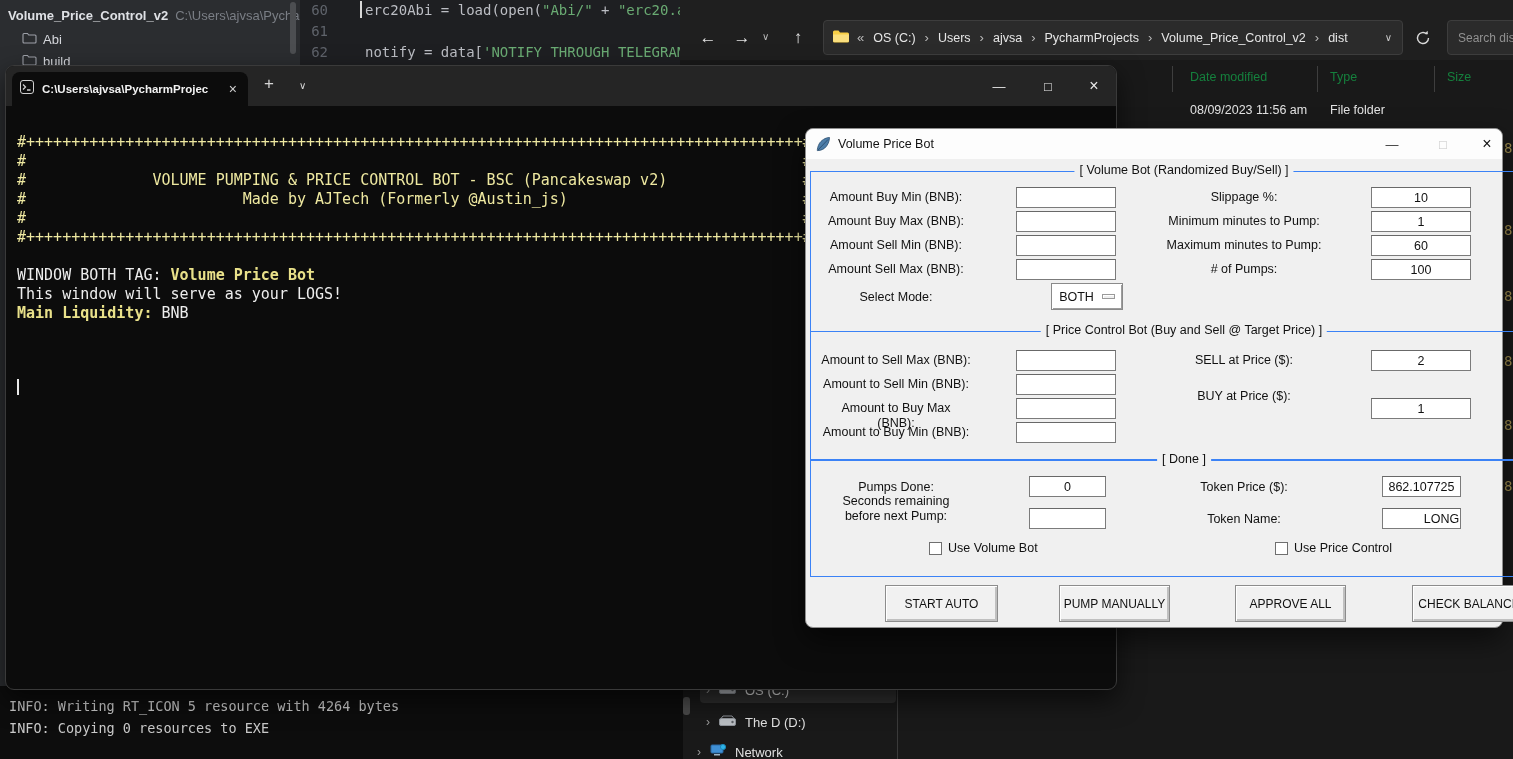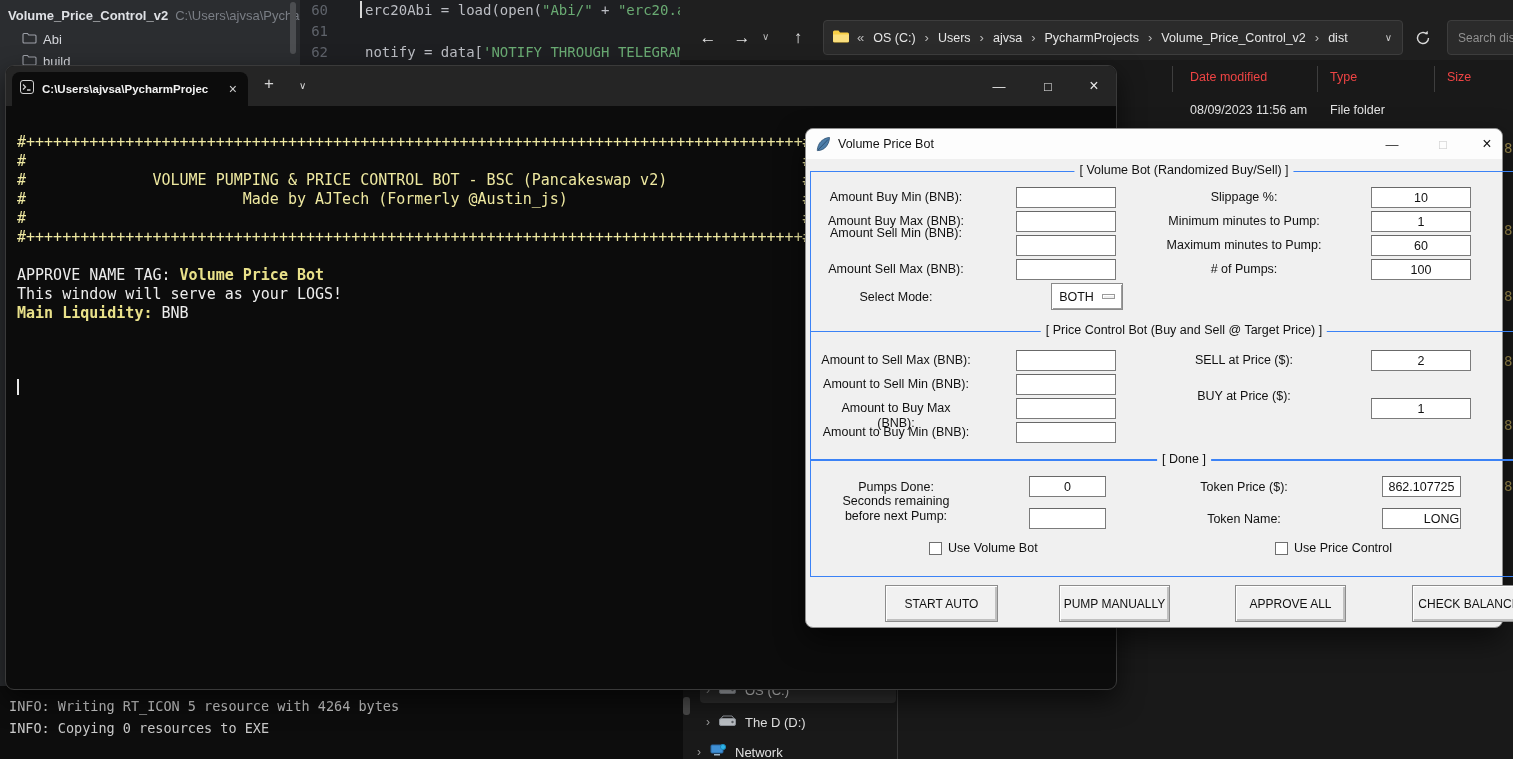--- a/index.html
+++ b/index.html
@@ -35,21 +35,21 @@
               border:1px solid #3d3d3d; border-radius:4px; display:flex; align-items:center;
               color:#e6e6e6; font-size:12.5px; padding-left:9px; }
   .crumb { padding:0 2px; white-space:nowrap; }
   .crumb-sep { color:#b9b9b9; padding:0 7px; font-size:13px; }
   .exp-addr-chev { margin-left:auto; margin-right:10px; color:#c9c9c9; font-size:10px; }
   .exp-refresh { position:absolute; left:727px; top:20px; width:32px; height:35px; display:flex;
                  align-items:center; justify-content:center; }
   .exp-search { position:absolute; left:767px; top:20px; width:80px; height:35px; background:#2b2b2b;
                 border:1px solid #3d3d3d; border-radius:4px; color:#919191; font-size:12px;
                 display:flex; align-items:center; padding-left:10px; white-space:nowrap; overflow:hidden; }
-  .exp-col { position:absolute; top:70px; color:#ef4444; font-size:12.5px; white-space:nowrap; }
+  .exp-col { position:absolute; top:70px; color:#15803d; font-size:12.5px; white-space:nowrap; }
   .exp-colsep { position:absolute; top:66px; width:1px; height:26px; background:#3e3e3e; }
   .exp-cell { position:absolute; top:103px; color:#e2e2e2; font-size:12.5px; white-space:nowrap; }
   .exp-siderow { position:absolute; display:flex; align-items:center; height:26px; color:#e0e0e0;
                  font-size:13px; gap:9px; }
   .exp-siderow .chev { color:#9a9a9a; font-size:12px; }
   .exp-sidebar-divider { position:absolute; left:217px; top:686px; width:1px; height:73px; background:#3a3a3a; }
   .exp-side-thumb { position:absolute; left:3px; top:697px; width:7px; height:18px; background:#4a4a4a; border-radius:3px; }
   .row-hl { background:#2e2e2e; border-radius:4px; }
 
   
@@ -248,21 +248,21 @@
       <div class="t-winbtn" style="left:1065px; font-size:16px;">×</div>
     </div>
     <div class="t-content">
       <pre class="t-banner" id="t-banner">#++++++++++++++++++++++++++++++++++++++++++++++++++++++++++++++++++++++++++++++++++++++#
 #                                                                                      #
 #              VOLUME PUMPING &amp; PRICE CONTROL BOT - BSC (Pancakeswap v2)               #
 #                        Made by AJTech (Formerly @Austin_js)                          #
 #                                                                                      #
 #++++++++++++++++++++++++++++++++++++++++++++++++++++++++++++++++++++++++++++++++++++++#</pre>
       <div class="t-output" id="t-output">
-          <div class="row"><span class="seg-w">APPROVE NAME TAG: </span><span class="seg-y">Volume Price Bot</span></div>
+          <div class="row"><span class="seg-w">WINDOW BOTH TAG: </span><span class="seg-y">Volume Price Bot</span></div>
           <div class="row"><span class="seg-w">This window will serve as your LOGS!</span></div>
           <div class="row"><span class="seg-y">Main Liquidity: </span><span class="seg-w">BNB</span></div>
         </div>
       <div class="t-cursor"></div>
     </div>
   </div>
 
   <div class="abs edge-glyphs" id="edge-glyphs">
       <span style="top: 140px;">8</span>
       <span style="top: 222px;">8</span>
@@ -292,21 +292,21 @@
       <span class="g-label">[ Price Control Bot (Buy and Sell @ Target Price) ]</span>
     </div>
     <div class="groupbox" id="d-g3" style="top:331px; height:117px;">
       <span class="g-label">[ Done ]</span>
     </div>
     <div id="d-fields">
         <div class="f-label" style="left: 15px; width: 150px; top: 61px;">Amount Buy Min (BNB):</div>
         <input class="f-input" style="left: 210px; width: 100px; top: 58px;">
         <div class="f-label" style="left: 15px; width: 150px; top: 85px;">Amount Buy Max (BNB):</div>
         <input class="f-input" style="left: 210px; width: 100px; top: 82px;">
-        <div class="f-label" style="left: 15px; width: 150px; top: 97px; text-align: center;">Amount Sell Min (BNB):</div>
+        <div class="f-label" style="left: 15px; width: 150px; top: 109px; text-align: center;">Amount Sell Min (BNB):</div>
         <input class="f-input" style="left: 210px; width: 100px; top: 106px;">
         <div class="f-label" style="left: 15px; width: 150px; top: 133px;">Amount Sell Max (BNB):</div>
         <input class="f-input" style="left: 210px; width: 100px; top: 130px;">
         <div class="f-label" style="left: 348px; width: 180px; top: 61px;">Slippage %:</div>
         <input class="f-input" value="10" style="left: 565px; width: 100px; top: 58px;">
         <div class="f-label" style="left: 348px; width: 180px; top: 85px;">Minimum minutes to Pump:</div>
         <input class="f-input" value="1" style="left: 565px; width: 100px; top: 82px;">
         <div class="f-label" style="left: 348px; width: 180px; top: 109px;">Maximum minutes to Pump:</div>
         <input class="f-input" value="60" style="left: 565px; width: 100px; top: 106px;">
         <div class="f-label" style="left: 348px; width: 180px; top: 133px;"># of Pumps:</div>

